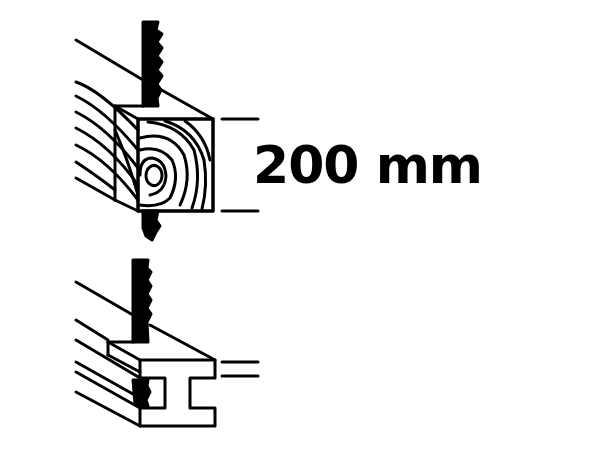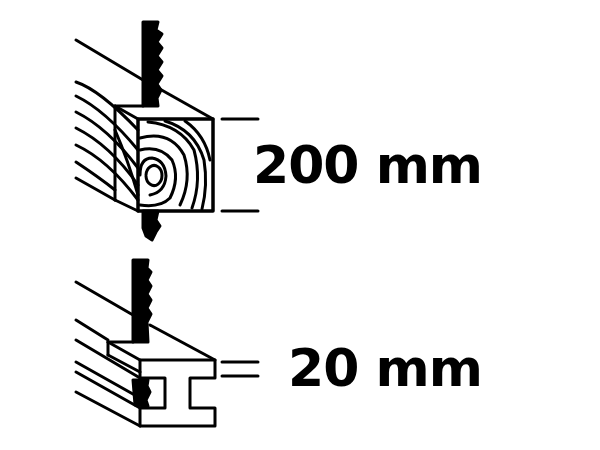--- a/index.html
+++ b/index.html
@@ -83,14 +83,13 @@
       <line x1="76" y1="392" x2="140" y2="426"></line>
 
       <path d="M133 380 L148 380 L147 386 L150 392 L146 400 L148 406 L135 405 Z" fill="#000"></path>
 
       <line x1="222" y1="362" x2="258" y2="362"></line>
       <line x1="222" y1="376" x2="258" y2="376"></line>
     </g>
   </svg>
 
   <div class="label label-wood">200 mm</div>
-  <div class="label label-metal">20 mm</div>
 </div>
 
 </body></html>

